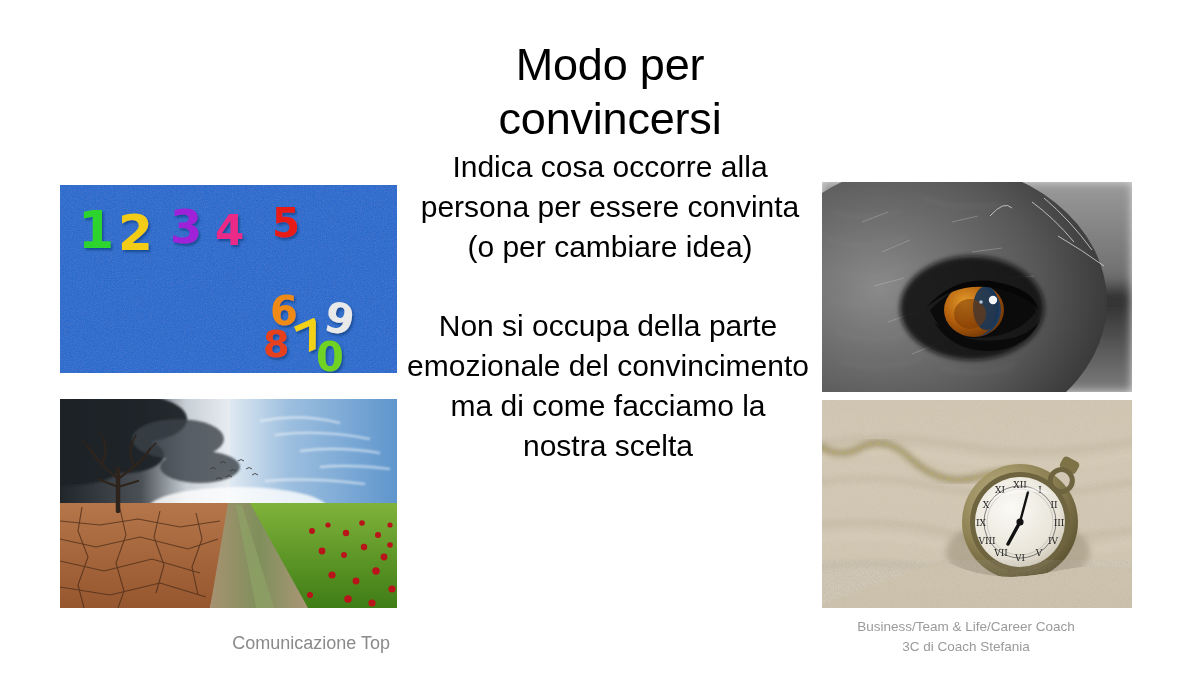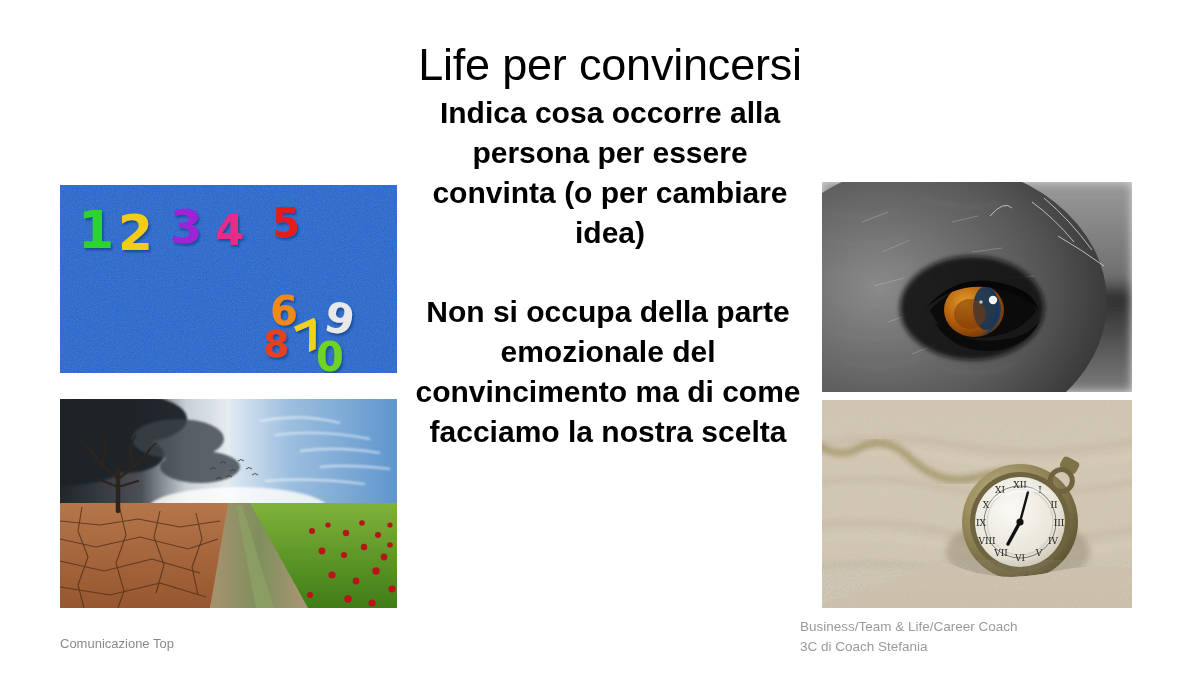--- a/index.html
+++ b/index.html
@@ -34,21 +34,21 @@
     font-size: 45px;
     line-height: 54px;
     font-weight: 400;
     letter-spacing: -0.2px;
     color: #000;
     margin: 0;
   }
   .body-block {
     font-size: 30px;
     line-height: 40px;
-    font-weight: 700;
+    font-weight: 400;
     margin: 0;
     color: #000;
   }
   .body-block.first { margin-top: 1px; }
   .body-block.second { margin-top: 39px; width: 404px; margin-left: -2px; text-align: center;}
 
   
   .pic {
     position: absolute;
     overflow: hidden;
@@ -73,43 +73,43 @@
   
   
   
 
   
   .footer-left {
     position: absolute;
     left: 60px;
     top: 634px;
     width: 330px;
-    text-align: left;
-    font-size: 13px;
+    text-align: right;
+    font-size: 18px;
     color: #8a8a8a;
     line-height: 19px;
   }
   .footer-right {
     position: absolute;
     left: 800px;
     top: 617px;
     width: 332px;
-    text-align: left;
+    text-align: center;
     font-size: 13.5px;
     color: #9a9a9a;
     line-height: 20px;
   }
 </style>
 </head>
 <body>
 
 <div class="slide">
 
   <div class="center-col">
-    <h1 class="slide-title">Life per convincersi</h1>
+    <h1 class="slide-title">Modo per convincersi</h1>
     <p class="body-block first">Indica cosa occorre alla persona per essere convinta (o per cambiare idea)</p>
     <p class="body-block second">Non si occupa della parte emozionale del convincimento ma di come facciamo la nostra scelta</p>
   </div>
 
   <div class="pic pic-tl">
     <div class="numbers-bg">
       <svg viewBox="0 0 337 188" preserveAspectRatio="none">
         <defs>
           <filter id="grain" x="0" y="0" width="100%" height="100%">
             <feTurbulence type="fractalNoise" baseFrequency="0.9" numOctaves="3" result="n"></feTurbulence>

